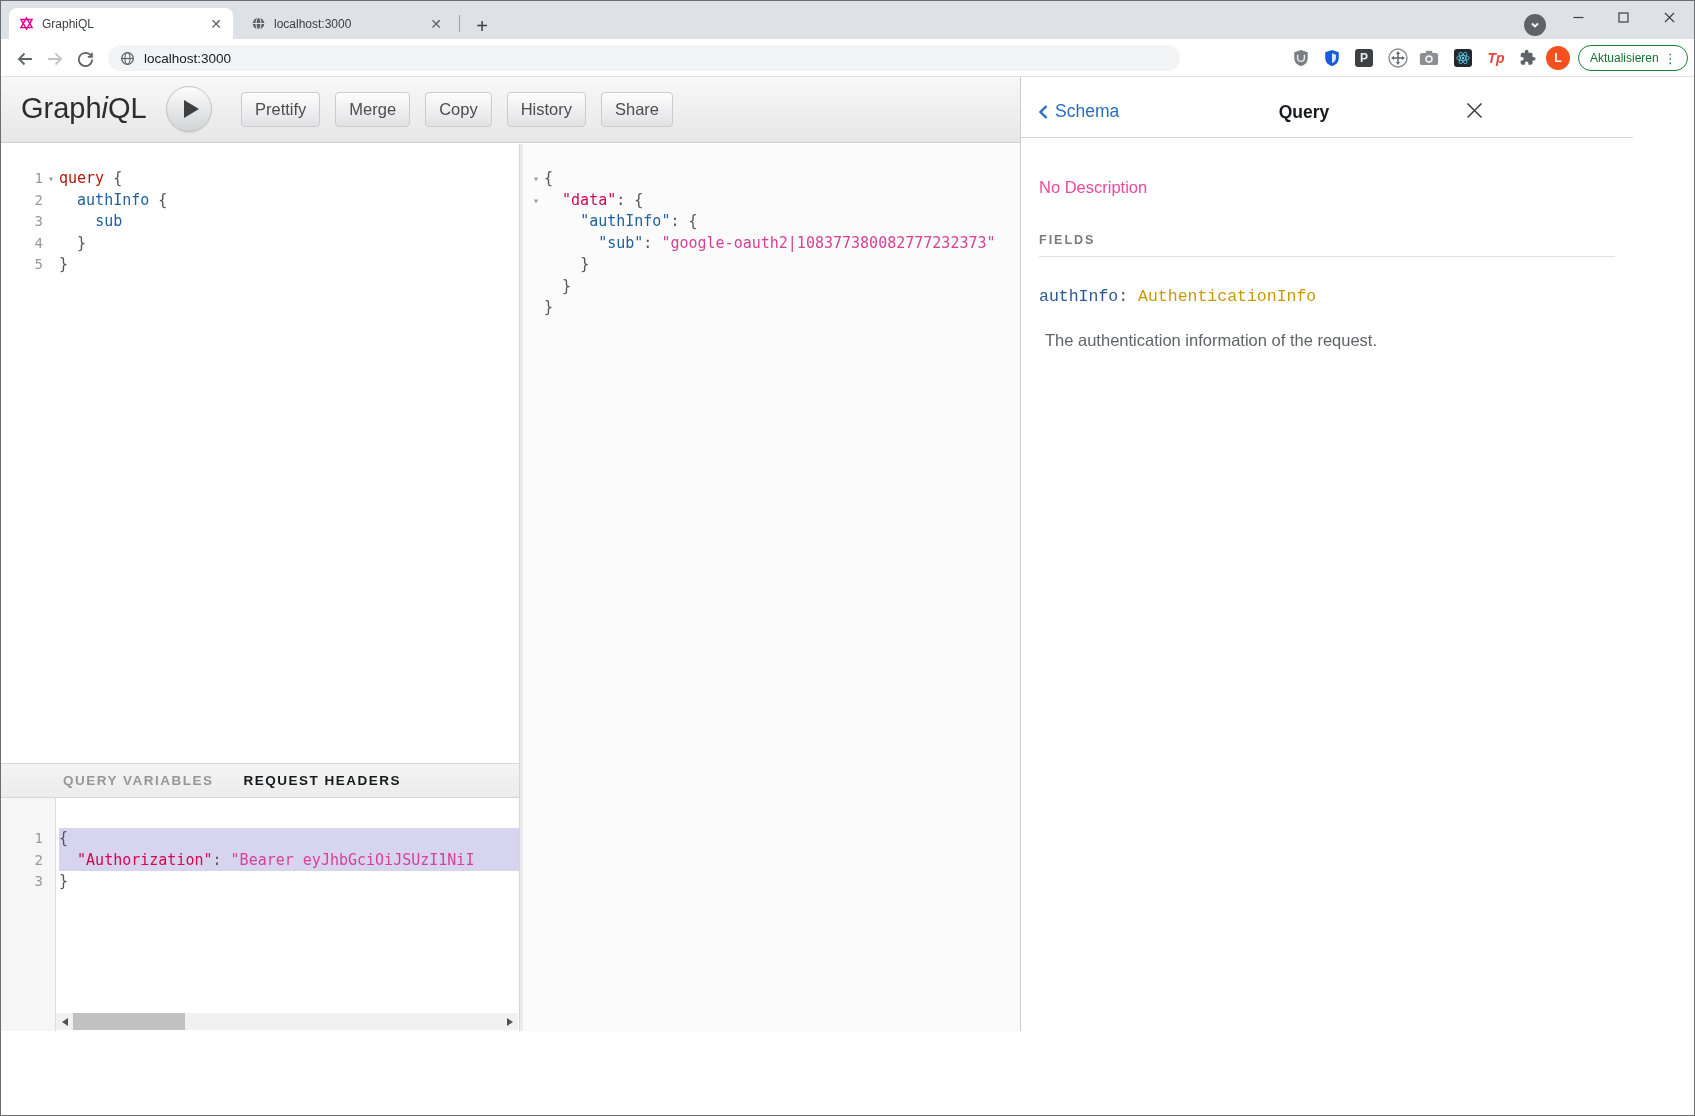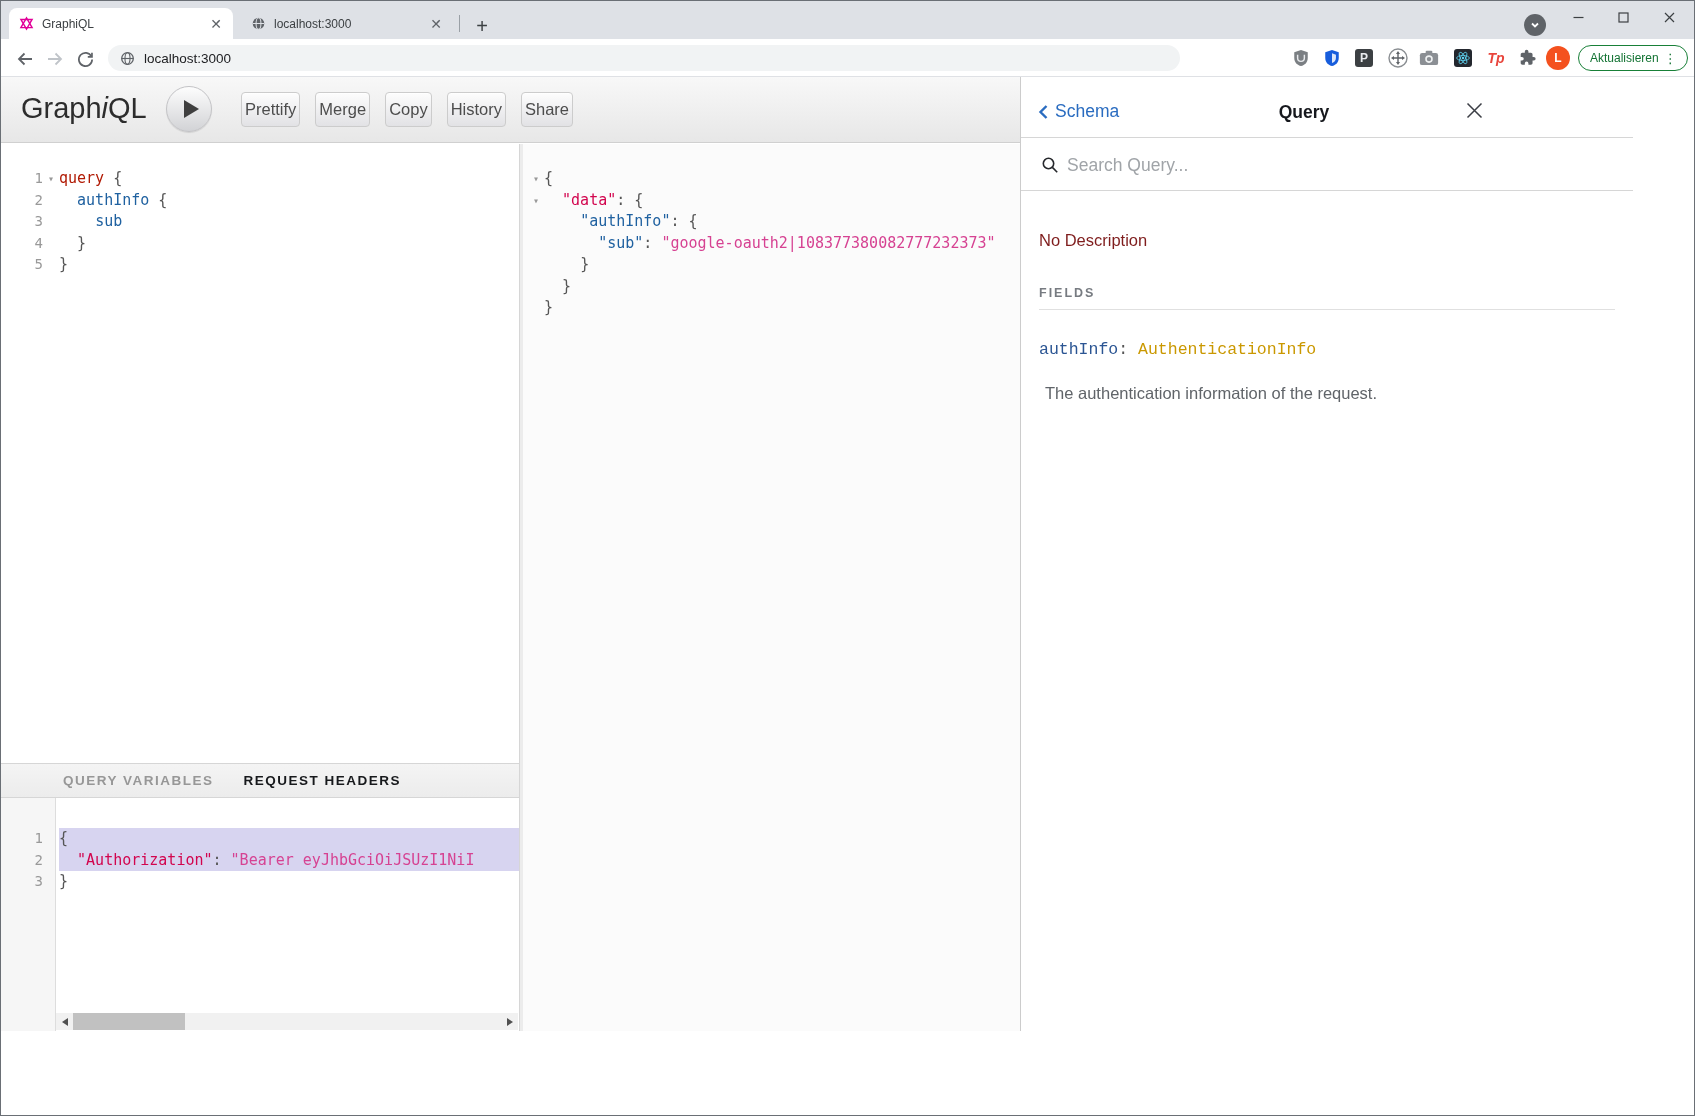--- a/index.html
+++ b/index.html
@@ -49,21 +49,21 @@
   .gql-topbar { position:absolute; left:0; top:0; width:1082px; height:66px;
                 background:linear-gradient(#f8f8f8,#e7e7e7); border-bottom:1px solid #d0d0d0; }
   .gql-logo { position:absolute; left:20px; top:15px; font-size:29px; color:#2d2d2d; letter-spacing:0; }
   .gql-logo em { font-style:italic; }
   .exec-btn { position:absolute; left:165px; top:9px; width:46px; height:46px; border-radius:50%;
               background:linear-gradient(#fdfdfd,#d2d3d6); border:1px solid #c3c3c6;
               display:flex; align-items:center; justify-content:center; box-shadow:0 1px 1px rgba(0,0,0,.1); }
   .exec-tri { width:0; height:0; border-top:9px solid transparent; border-bottom:9px solid transparent;
               border-left:15px solid #3f3f3f; margin-left:5px; }
   .tb-btns { position:absolute; left:240px; top:15px; display:flex; gap:15px; }
-  .tb-btn { height:35px; padding:0 3px; display:flex; align-items:center; justify-content:center;
+  .tb-btn { height:35px; padding:0 13px; display:flex; align-items:center; justify-content:center;
             background:linear-gradient(#fdfdfd,#e2e2e5); border:1px solid #ccc; border-radius:4px;
             color:#4d4d4d; font-size:16.5px; box-shadow:0 1px 0 rgba(255,255,255,.7) inset; }
 
   
   .code-pane { position:absolute; background:#fff; overflow:hidden;
                font-family:"DejaVu Sans Mono", monospace; font-size:15px; }
   .query-pane  { left:0; top:67px; width:518px; height:619px; padding:24px 0 0 6px; }
   .result-pane { left:522px; top:67px; width:560px; height:887px; background:#fbfbfb; padding:24px 0 0 5px; }
   .vars-pane   { left:0; top:721px; width:518px; height:233px; padding:30px 0 0 6px; }
   .divider { position:absolute; left:518px; top:67px; width:4px; height:887px; background:#ececec; border-left:1px solid #d6d6d6; }
@@ -103,21 +103,21 @@
   .doc-back { position:absolute; left:16px; top:24px; display:flex; align-items:center; gap:6px;
               color:#2a6cc0; font-size:17.5px; }
   .doc-title { position:absolute; left:283px; top:25px; transform:translateX(-50%); font-size:17.5px; font-weight:bold; color:#16181d; }
   .doc-close { position:absolute; left:442px; top:22px; width:22px; height:22px; display:flex; align-items:center; justify-content:center; }
   .doc-search { position:relative; height:53px; border-bottom:1px solid #d6d6d6; }
   .doc-search svg { position:absolute; left:20px; top:18px; }
   .doc-search input { position:absolute; left:46px; top:13px; width:420px; height:28px; border:none; outline:none;
                       font-size:17.5px; font-family:"Liberation Sans",sans-serif; color:#333; background:transparent; }
   .doc-search input::placeholder { color:#a0a4a8; }
   .doc-body { padding:0 18px; }
-  .no-desc { margin-top:40px; font-size:16.5px; color:#7f1d1d; }
+  .no-desc { margin-top:40px; font-size:16.5px; color:#ec4899; }
   .fields-heading { margin-top:36px; font-size:12.5px; font-weight:bold; letter-spacing:2px; color:#777b81; }
   .fields-rule { margin-top:9px; border:none; border-top:1px solid #e0e0e0; }
   .field-line { margin-top:30px; font-size:16.5px;font-family:Liberation Mono, monospace; }
   .field-name { color:#2b5593; }
   .field-colon { color:#555; }
   .field-type { color:#CA9800; }
   .field-desc { margin-top:25px; padding-left:6px; font-size:16.5px; color:#606469; }
 </style>
 </head>
 <body>
@@ -328,27 +328,20 @@
         <span>Schema</span>
       </div>
       <div class="doc-title">Query</div>
       <div class="doc-close">
         <svg width="17" height="17" viewBox="0 0 17 17">
             <path d="M1.5 1.5 L15.5 15.5 M15.5 1.5 L1.5 15.5" stroke="#3b3e45" stroke-width="1.5"></path>
           </svg>
       </div>
     </div>
 
-    <div class="doc-search">
-      <svg width="18" height="18" viewBox="0 0 18 18">
-          <circle cx="7.5" cy="7.5" r="5.2" fill="none" stroke="#26282c" stroke-width="1.6"></circle>
-          <line x1="11.4" y1="11.4" x2="16.2" y2="16.2" stroke="#26282c" stroke-width="1.6"></line>
-        </svg>
-      <input type="text" placeholder="Search Query..." style="">
-    </div>
 
     <div class="doc-body">
       <div class="no-desc">No Description</div>
       <div class="fields-heading">FIELDS</div>
       <hr class="fields-rule">
       <div class="field-line">
         <span class="field-name">authInfo</span><span class="field-colon">:</span>
         <span class="field-type">AuthenticationInfo</span>
       </div>
       <div class="field-desc">The authentication information of the request.</div>

